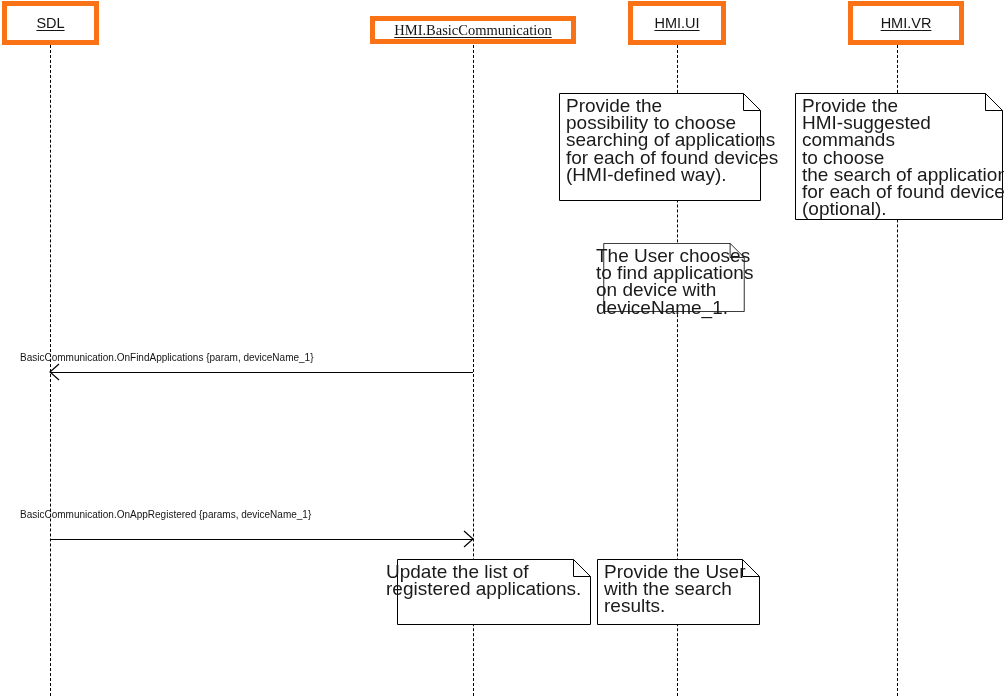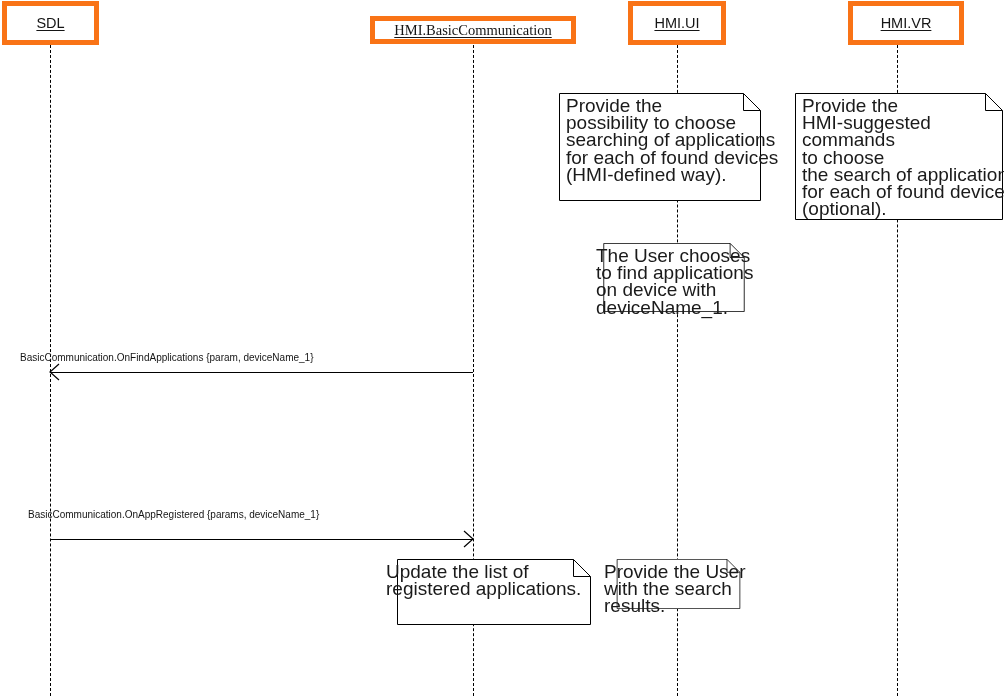--- a/index.html
+++ b/index.html
@@ -129,21 +129,21 @@
 deviceName_1.</div>
     </div>
     <div class="note" style="left: 379px; top: 559px; width: 230px; height: 66px;">
       <svg class="note-shape" width="194" height="66" viewBox="0 0 194 66">
         <path d="M0.5,0.5 L176.5,0.5 L193.5,17.5 L193.5,65.5 L0.5,65.5 Z" fill="#ffffff" stroke="#000000" stroke-width="1"></path>
         <path d="M176.5,0.5 L176.5,17.5 L193.5,17.5" fill="none" stroke="#000000" stroke-width="1"></path>
       </svg>
       <div class="note-text">Update the list of
 registered applications.</div>
     </div>
-    <div class="note" style="left: 597px; top: 559px; width: 163px; height: 50px;">
+    <div class="note" style="left: 597px; top: 559px; width: 163px; height: 66px;">
       <svg class="note-shape" width="163" height="66" viewBox="0 0 163 66">
         <path d="M0.5,0.5 L145.5,0.5 L162.5,17.5 L162.5,65.5 L0.5,65.5 Z" fill="#ffffff" stroke="#000000" stroke-width="1"></path>
         <path d="M145.5,0.5 L145.5,17.5 L162.5,17.5" fill="none" stroke="#000000" stroke-width="1"></path>
       </svg>
       <div class="note-text">Provide the User
 with the search
 results.</div>
     </div>
     <div class="msg" style="left: 0px; top: 0px; width: 1004px; height: 0px;">
       <div class="msg-line" style="left: 50px; top: 372px; width: 423px; border-top-color: rgb(0, 0, 0);"></div>
@@ -154,15 +154,15 @@
       </div>
       <div class="msg-label" style="left: 20px; top: 350px;">BasicCommunication.OnFindApplications {param, deviceName_1}</div>
     </div>
     <div class="msg" style="left: 0px; top: 0px; width: 1004px; height: 0px;">
       <div class="msg-line" style="left: 50px; top: 539px; width: 423px; border-top-color: rgb(0, 0, 0);"></div>
       <div class="arrowhead" style="left: 473px; top: 539px;">
         <svg width="22" height="22" viewBox="-11 -11 22 22" style="position: absolute; left: -11px; top: -11px;">
           <path d="M-9,-8 L0,0 L-9,8" fill="none" stroke="#000000" stroke-width="1.2" stroke-linecap="butt"></path>
         </svg>
       </div>
-      <div class="msg-label" style="left: 20px; top: 507px; margin-left: 8px;">BasicCommunication.OnAppRegistered {params, deviceName_1}</div>
+      <div class="msg-label" style="left: 20px; top: 507px;">BasicCommunication.OnAppRegistered {params, deviceName_1}</div>
     </div>
   </div>
 
 </body></html>

